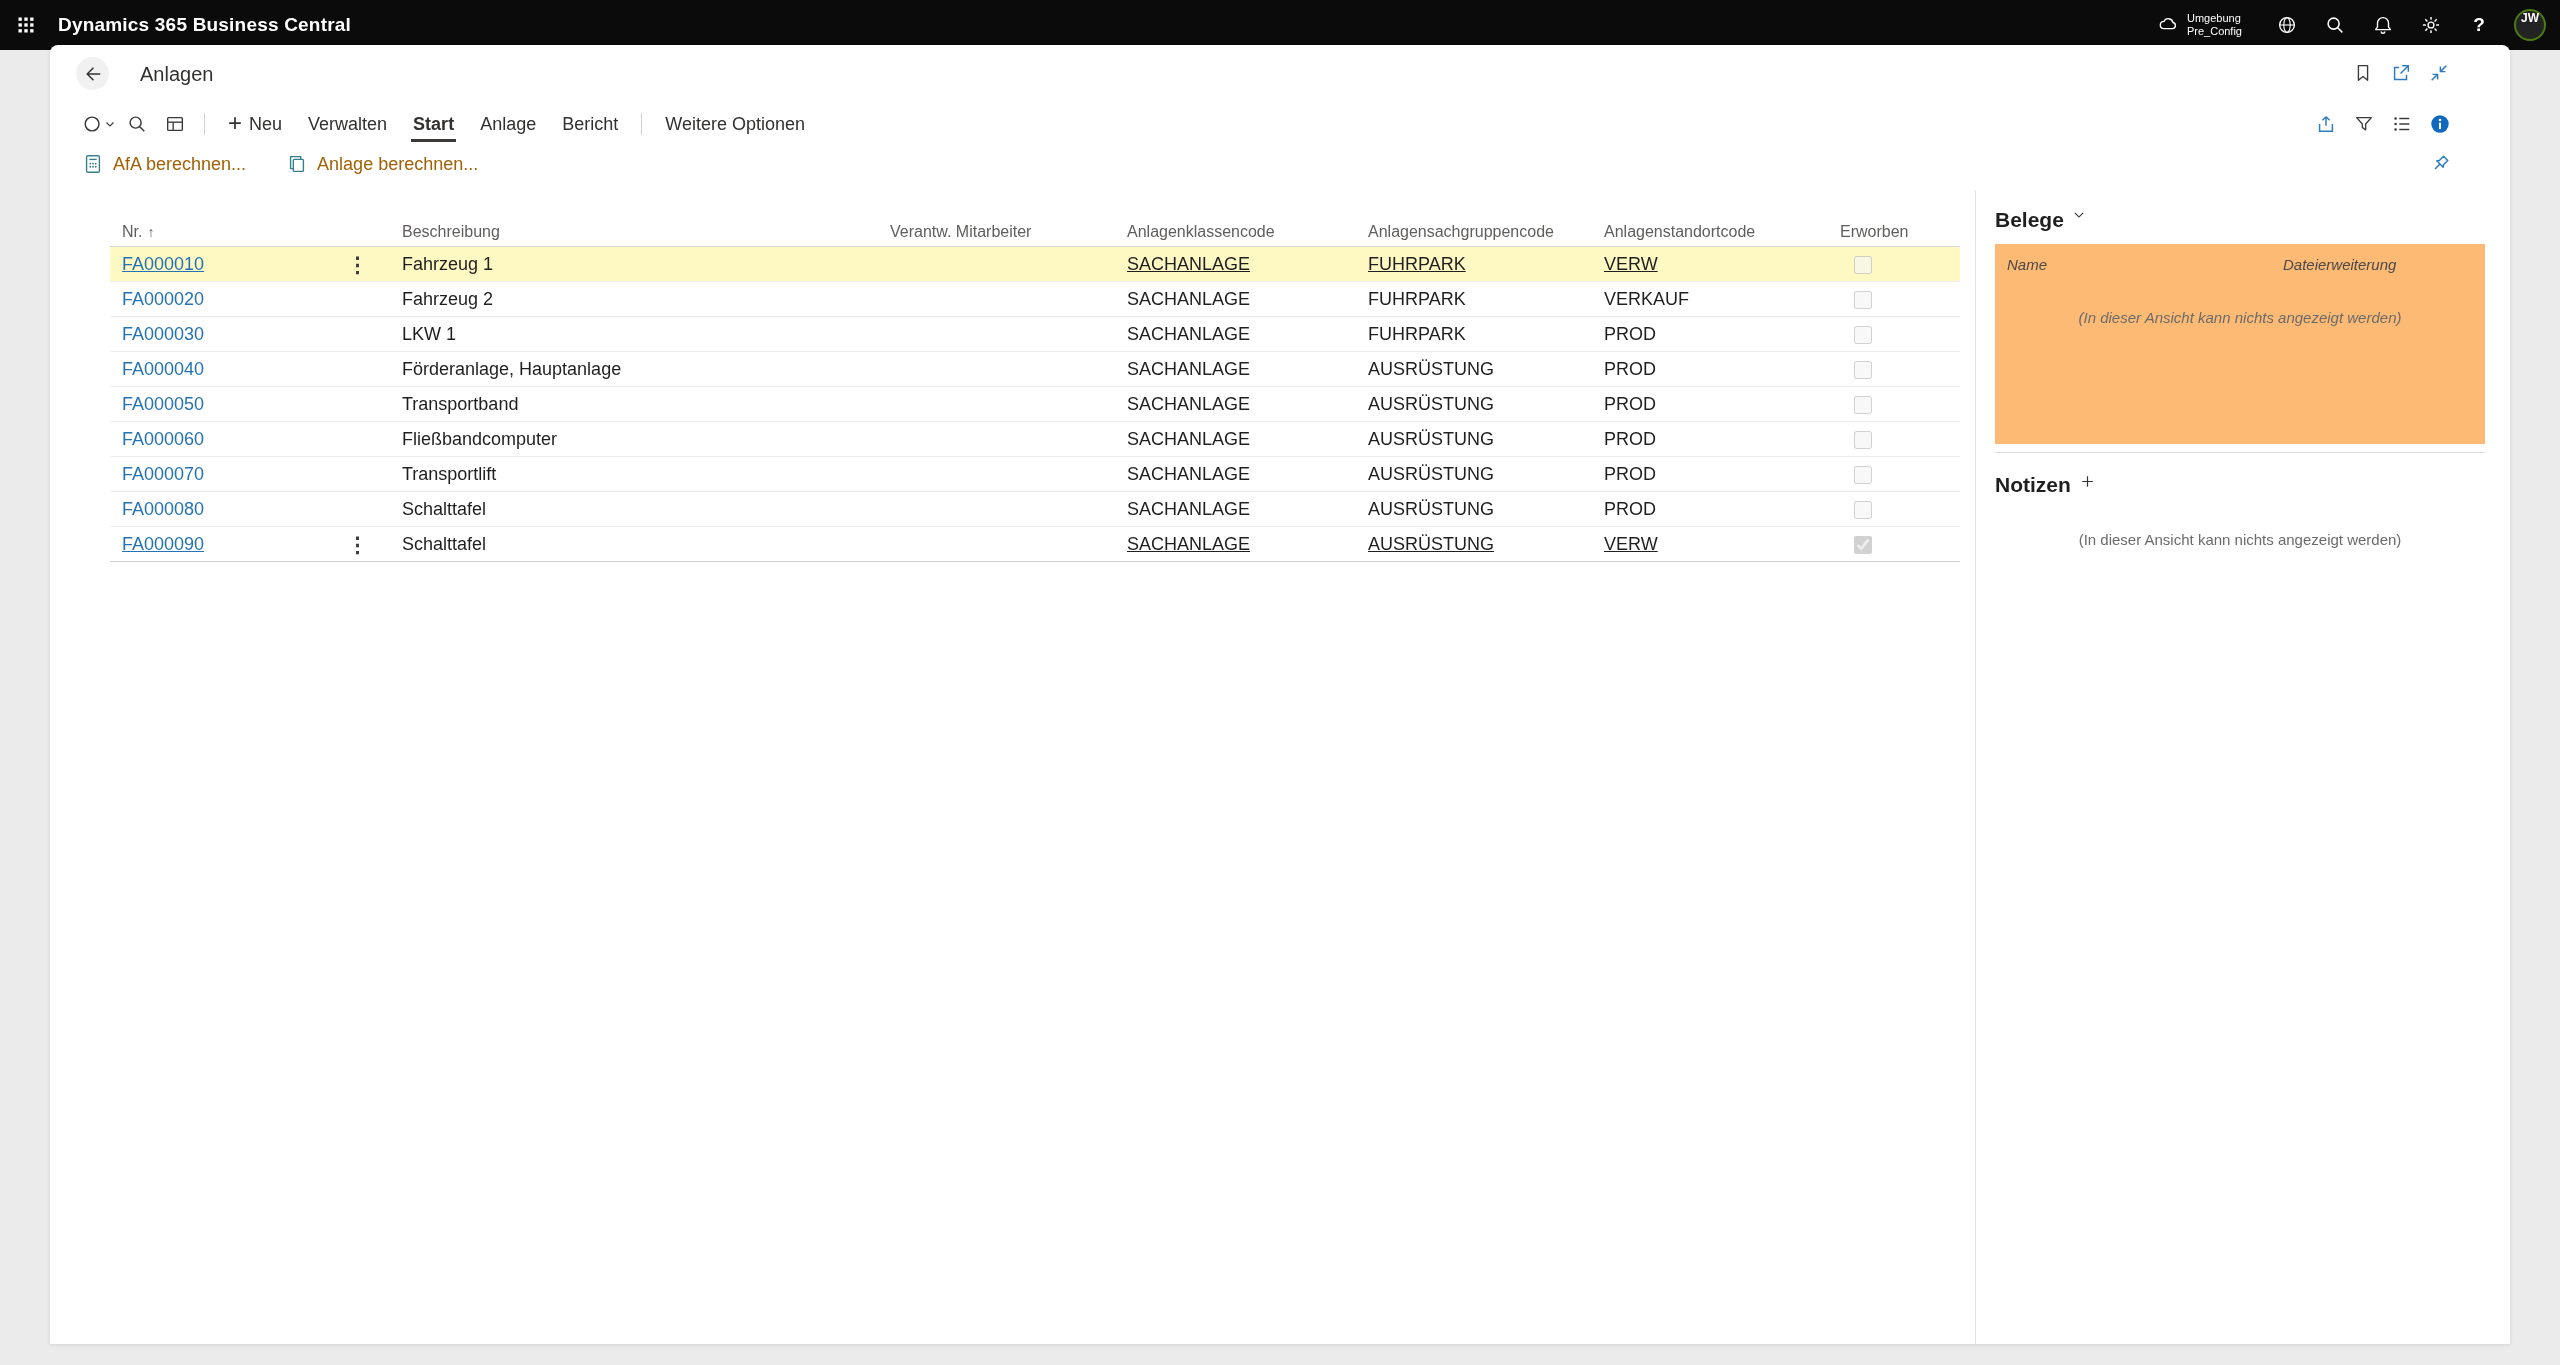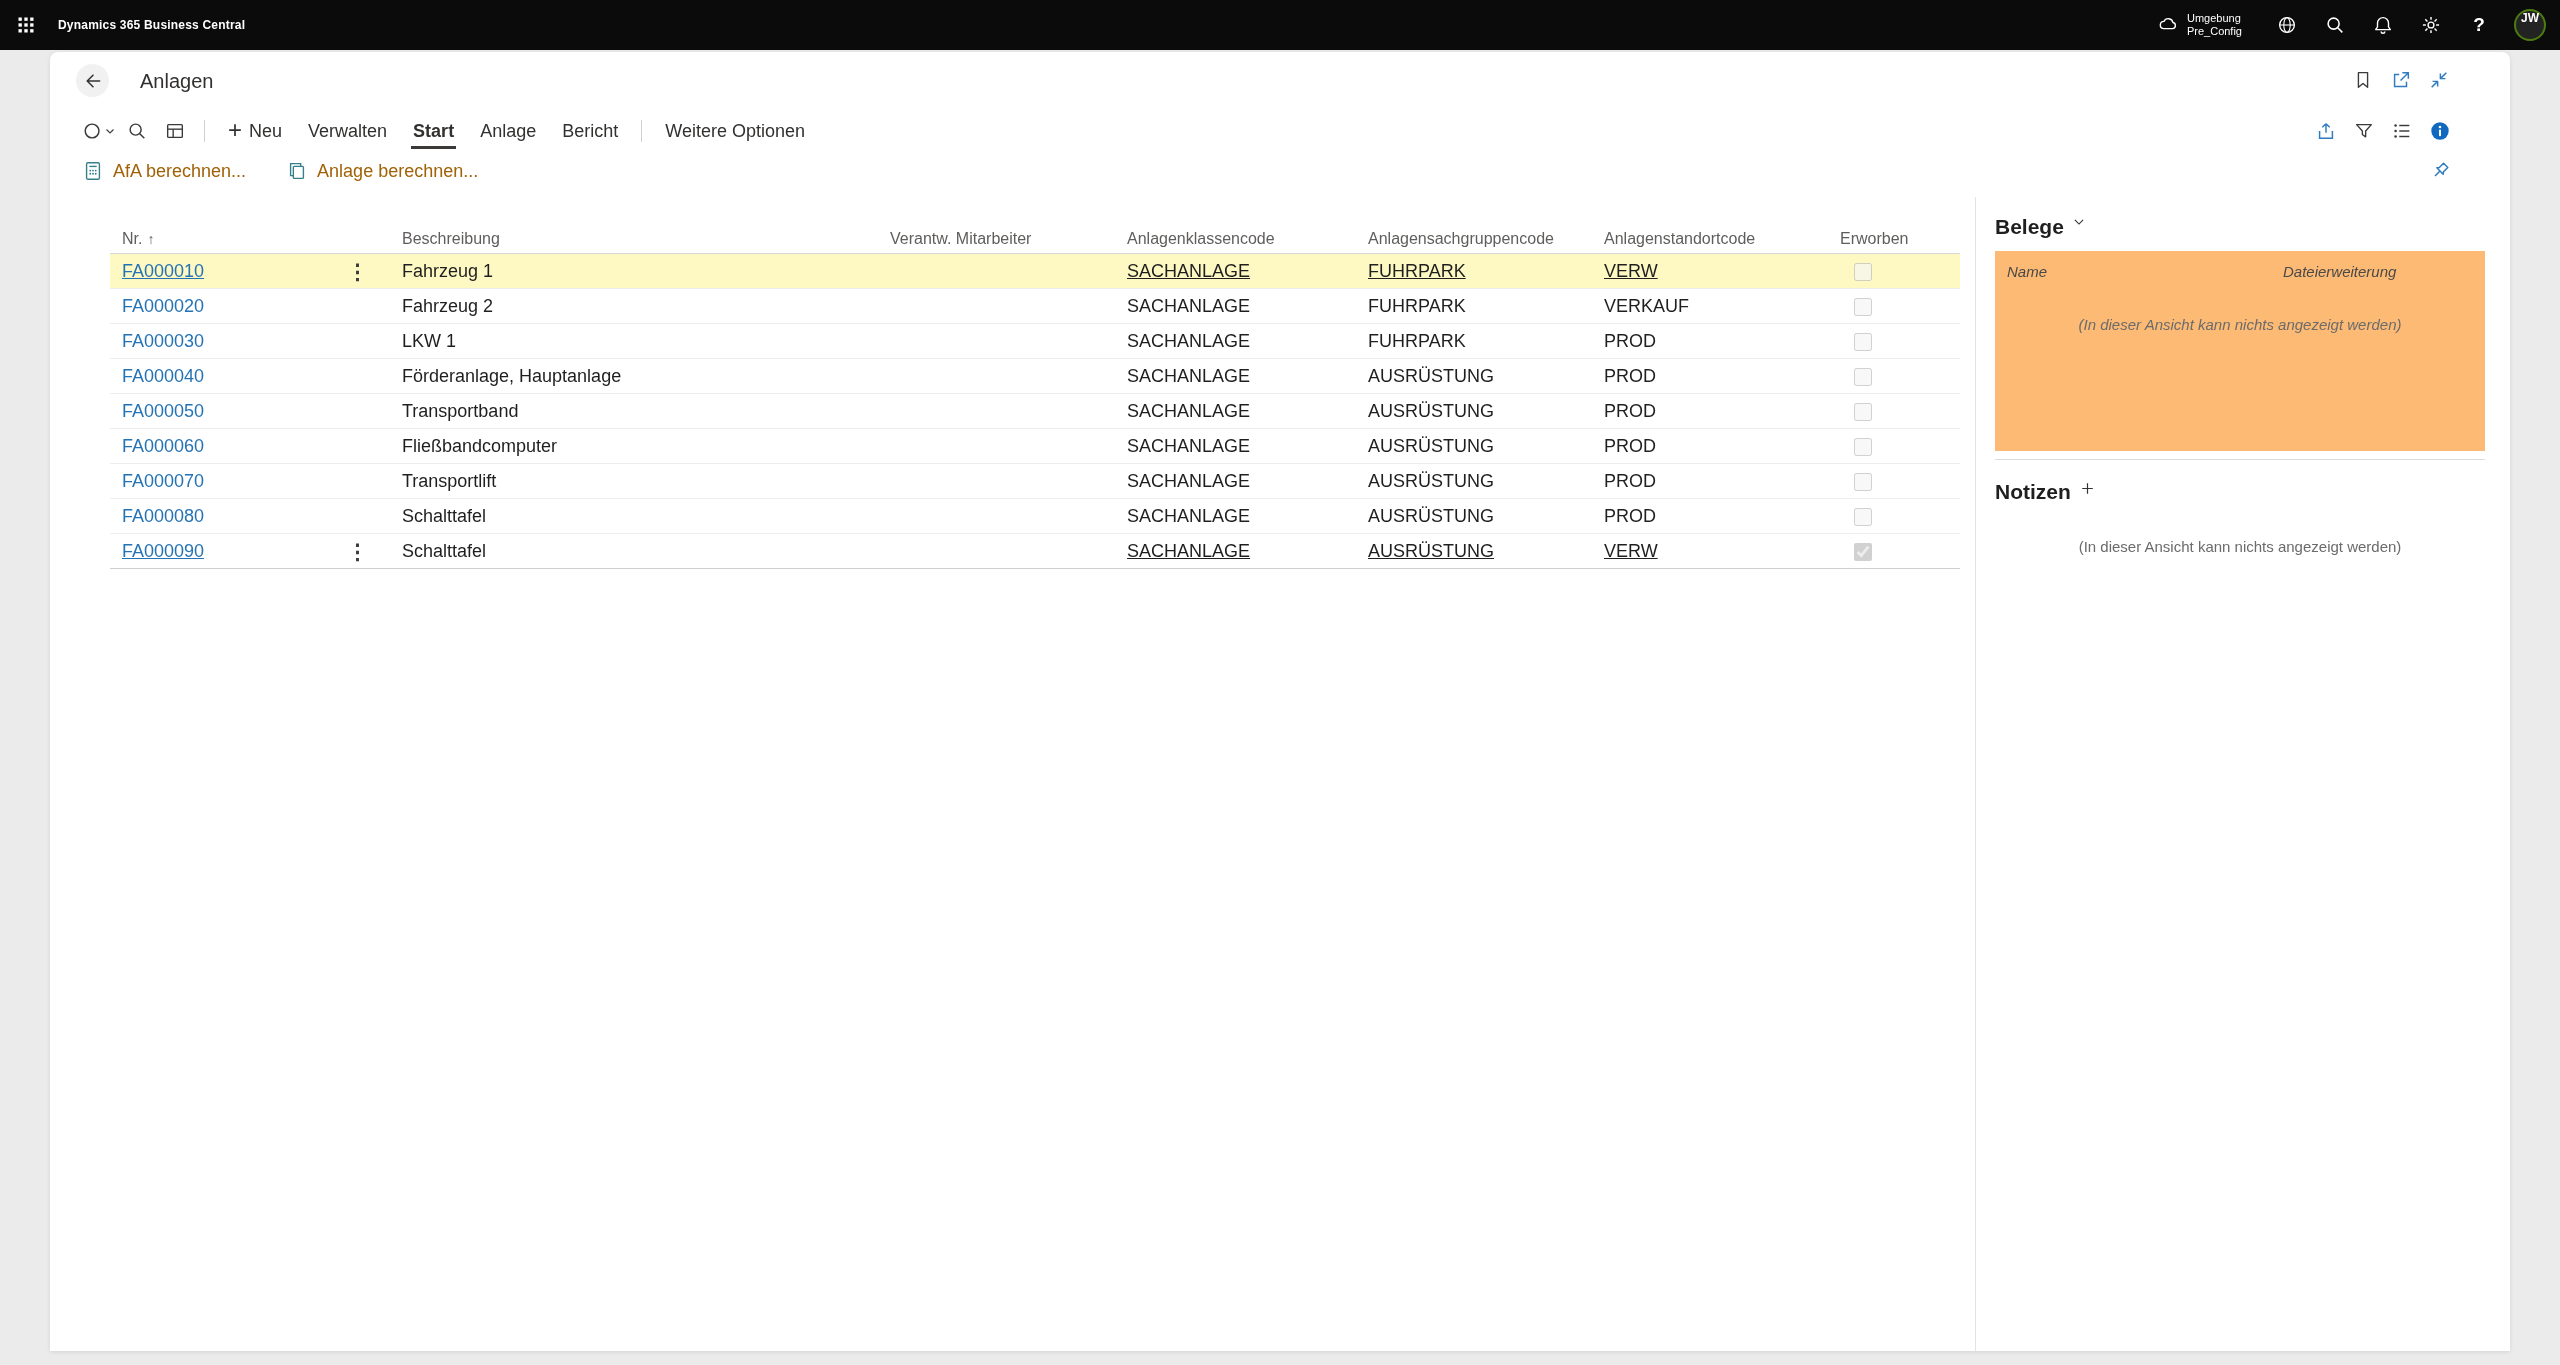--- a/index.html
+++ b/index.html
@@ -13,36 +13,36 @@
   }
   [data-interactable="true"] { cursor:pointer; }
 
   
   .appbar {
     position:absolute; top:0; left:0; width:2560px; height:50px;
     background:#0b0b0b; color:#fff;
     display:flex; align-items:center;
   }
   .waffle { width:52px; height:50px; display:flex; align-items:center; justify-content:center; }
-  .app-title { font-size:12px; font-weight:700; letter-spacing:.2px; margin-left:6px; white-space:nowrap; }
+  .app-title { font-size:19px; font-weight:700; letter-spacing:.2px; margin-left:6px; white-space:nowrap; }
   .appbar-right { margin-left:auto; display:flex; align-items:center; gap:6px; padding-right:14px; }
   .env-badge { display:flex; align-items:center; gap:8px; padding:4px 12px; margin-right:6px; }
   .env-text { font-size:11px; line-height:1.2; color:#fff; }
   .abar-icon { width:42px; height:42px; display:flex; align-items:center; justify-content:center; }
   .help-glyph { font-size:19px; font-weight:700; color:#fff; }
   .avatar {
     width:32px; height:32px; border-radius:50%;
     border:2px solid #4d7c0f; background:#232323; color:#fff;
     display:flex; align-items:flex-start; justify-content:center;
     font-size:12px; font-weight:700; margin-left:8px;
   }
 
   
   .card {
-    position:absolute; left:50px; top:52px; width:2460px; height:1299px;
+    position:absolute; left:50px; top:45px; width:2460px; height:1299px;
     background:#fff; border-radius:8px 8px 0 0;
     box-shadow:0 1px 4px rgba(0,0,0,.10);
   }
   .back-btn {
     position:absolute; left:26px; top:12px; width:33px; height:33px; border-radius:50%;
     background:#f1f1f1; display:flex; align-items:center; justify-content:center;
   }
   .page-title { position:absolute; left:90px; top:18px; font-size:20px; color:#323130; }
   .header-icons { position:absolute; right:59px; top:16px; display:flex; gap:14px; }
   .hdr-ic { width:24px; height:24px; display:flex; align-items:center; justify-content:center; }

